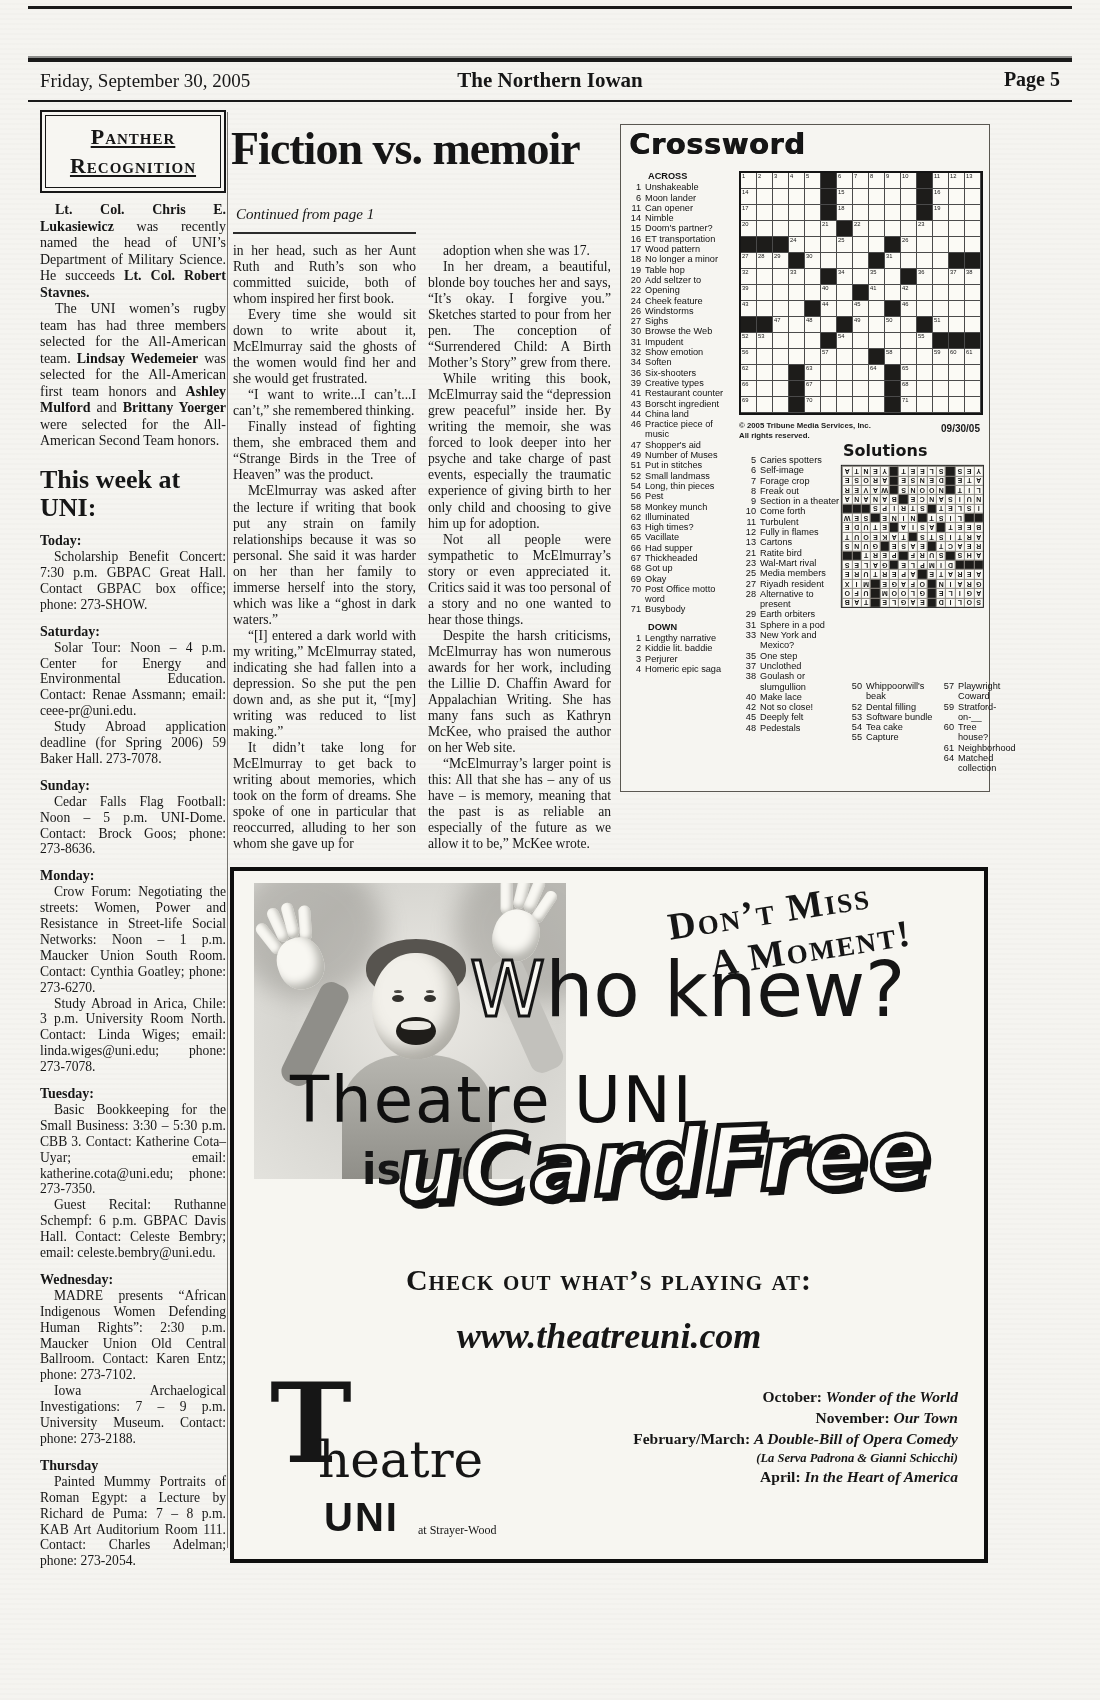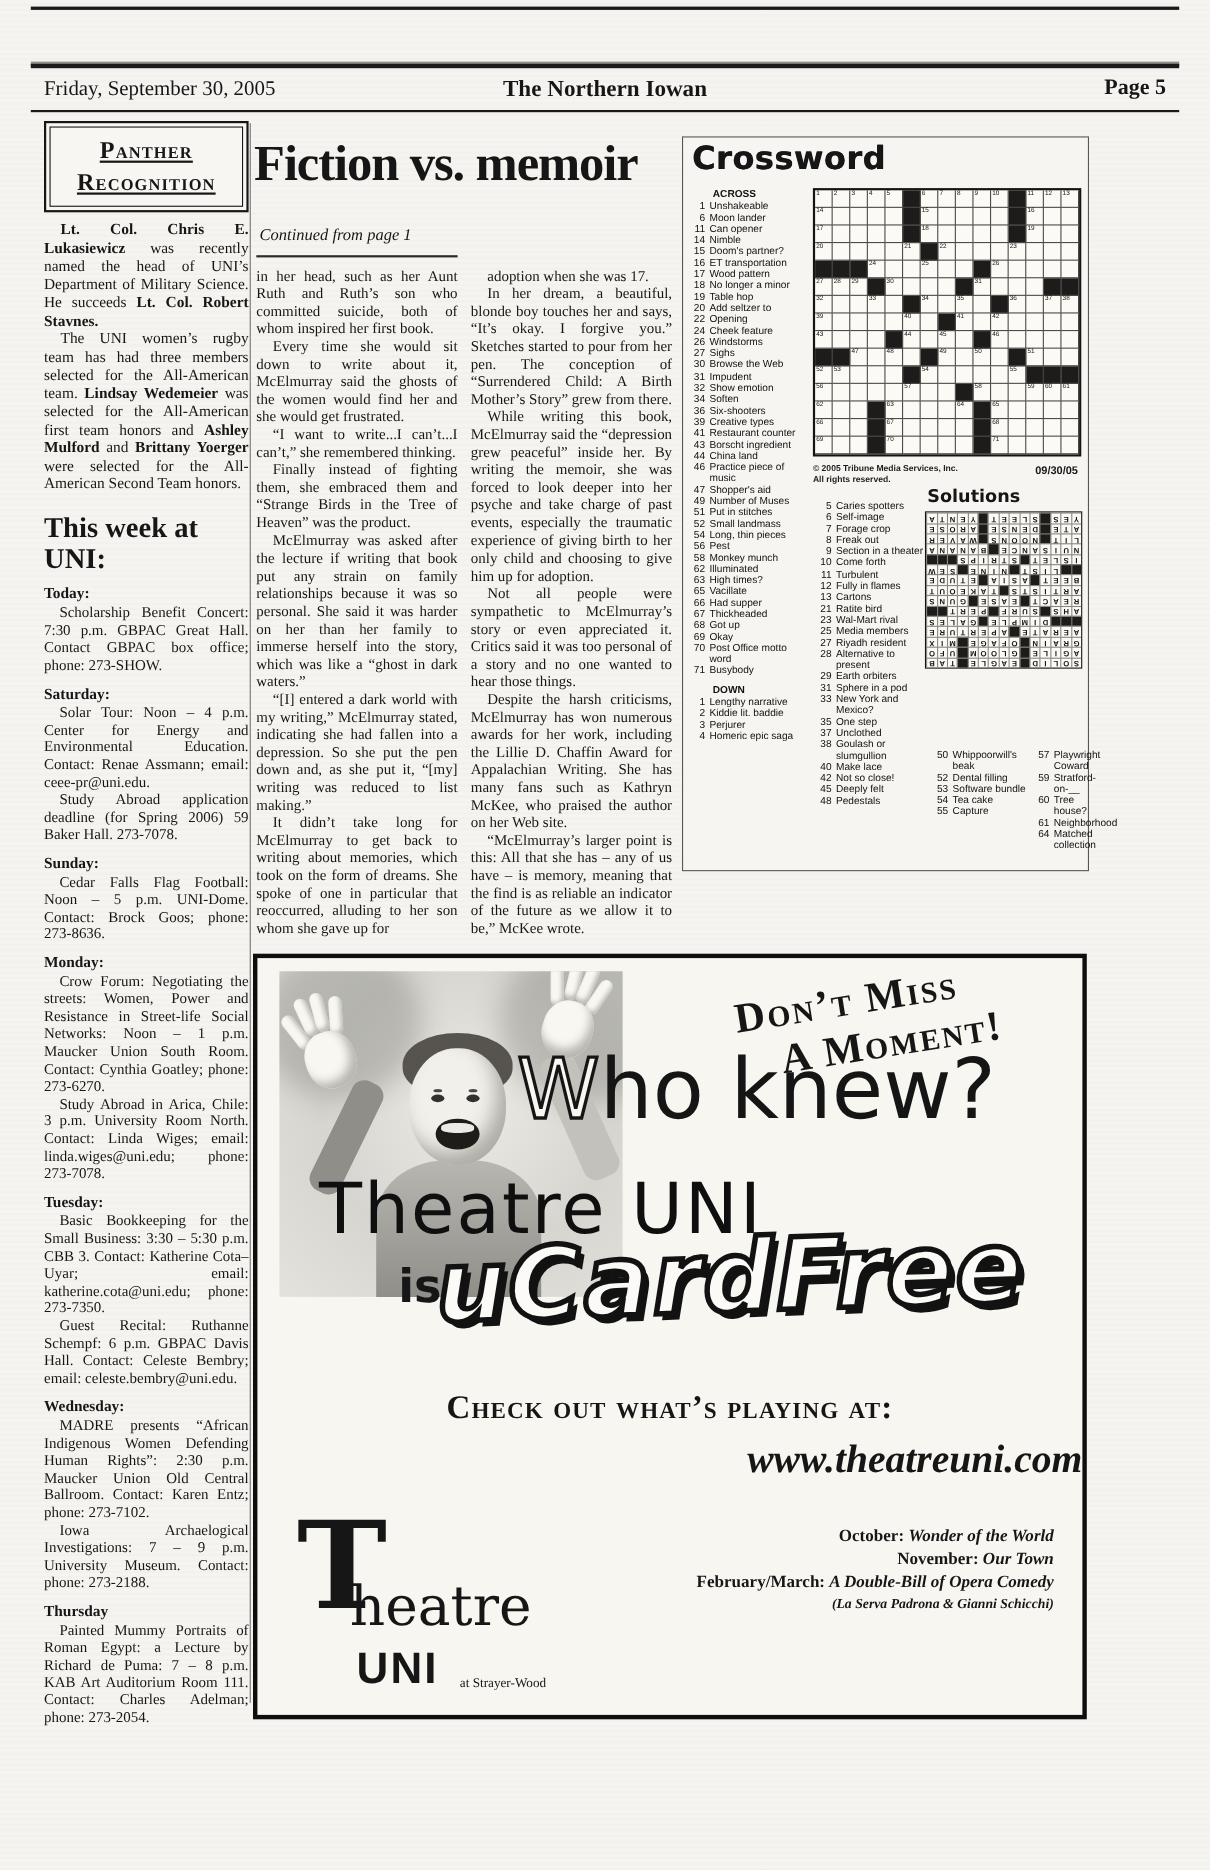--- a/index.html
+++ b/index.html
@@ -106,21 +106,21 @@
   .wout{color:#f7f6f1;-webkit-text-stroke:3px #151515;}
   .tuni{position:absolute;left:56px;top:192px;font-family:"DejaVu Sans",sans-serif;font-size:64px;
         color:#0f0f0f;letter-spacing:2px;}
   .isword{position:absolute;left:128px;top:274px;font-family:"DejaVu Sans",sans-serif;
           font-weight:bold;font-size:42px;}
   .ucard{position:absolute;left:162px;top:238px;font-family:"DejaVu Sans",sans-serif;font-weight:bold;
          font-style:italic;font-size:90px;color:#fbfaf6;-webkit-text-stroke:5px #121212;
          transform:rotate(-2deg);text-shadow:5px 6px 0 #121212;letter-spacing:2px;}
   .check{position:absolute;left:0;right:0;top:392px;text-align:center;font-weight:bold;
          font-variant:small-caps;font-size:30px;letter-spacing:1px;}
-  .url{position:absolute;left:0;right:0;top:434px;text-align:right;font-weight:bold;
+  .url{position:absolute;left:0;right:0;top:444px;text-align:center;font-weight:bold;
        font-style:italic;font-size:36px;cursor:pointer;}
   .logo{position:absolute;left:30px;top:512px;width:240px;height:172px;}
   .lt{position:absolute;left:6px;top:-14px;font-family:"DejaVu Serif",serif;font-size:110px;
       font-weight:bold;line-height:1;}
   .lh{position:absolute;left:54px;top:48px;font-family:"DejaVu Serif",serif;font-size:50px;}
   .lu{position:absolute;left:60px;top:112px;font-family:Liberation Sans, sans-serif;font-weight:800;
       font-size:40px;letter-spacing:2px;}
   .ls{position:absolute;left:154px;top:140px;font-size:12px;}
   .season{position:absolute;left:352px;top:516px;width:372px;text-align:right;font-size:15.5px;line-height:1.35;}
   .season .slab{font-weight:bold;}
@@ -183,21 +183,21 @@
       <p class="para">McElmurray was asked after the lecture if writing that book put any strain on family relationships because it was so personal. She said it was harder on her than her family to immerse herself into the story, which was like a “ghost in dark waters.”</p>
       <p class="para">“[I] entered a dark world with my writing,” McElmurray stated, indicating she had fallen into a depression. So she put the pen down and, as she put it, “[my] writing was reduced to list making.”</p>
       <p class="para">It didn’t take long for McElmurray to get back to writing about memories, which took on the form of dreams. She spoke of one in particular that reoccurred, alluding to her son whom she gave up for</p>
     </div>
   <div class="acol acol2">
       <p class="para">adoption when she was 17.</p>
       <p class="para">In her dream, a beautiful, blonde boy touches her and says, “It’s okay. I forgive you.” Sketches started to pour from her pen. The conception of “Surrendered Child: A Birth Mother’s Story” grew from there.</p>
       <p class="para">While writing this book, McElmurray said the “depression grew peaceful” inside her. By writing the memoir, she was forced to look deeper into her psyche and take charge of past events, especially the traumatic experience of giving birth to her only child and choosing to give him up for adoption.</p>
       <p class="para">Not all people were sympathetic to McElmurray’s story or even appreciated it. Critics said it was too personal of a story and no one wanted to hear those things.</p>
       <p class="para">Despite the harsh criticisms, McElmurray has won numerous awards for her work, including the Lillie D. Chaffin Award for Appalachian Writing. She has many fans such as Kathryn McKee, who praised the author on her Web site.</p>
-      <p class="para">“McElmurray’s larger point is this: All that she has – any of us have – is memory, meaning that the find is as reliable an indicator of the future as we allow it to be,” McKee wrote.</p>
+      <p class="para">“McElmurray’s larger point is this: All that she has – any of us have – is memory, meaning that the past is as reliable an especially of the future as we allow it to be,” McKee wrote.</p>
     </div>
 
   <div class="panel">
     <div class="xtitle">Crossword</div>
     <div class="clues c1">
         <div class="cluehdr">ACROSS</div>
         <div class="clue"><span class="cn">1</span>Unshakeable</div>
         <div class="clue"><span class="cn">6</span>Moon lander</div>
         <div class="clue"><span class="cn">11</span>Can opener</div>
         <div class="clue"><span class="cn">14</span>Nimble</div>
@@ -931,15 +931,16 @@
       <span class="lt">T</span>
       <span class="lh">heatre</span>
       <span class="lu">UNI</span>
       <span class="ls">at Strayer-Wood</span>
     </div>
     <div class="season">
         <div class="season-line"><span class="slab">October: </span><span class="stit">Wonder of the World</span></div>
         <div class="season-line"><span class="slab">November: </span><span class="stit">Our Town</span></div>
         <div class="season-line"><span class="slab">February/March: </span><span class="stit">A Double-Bill of Opera Comedy</span></div>
         <div class="season-line small"><span class="stit">(La Serva Padrona &amp; Gianni Schicchi)</span></div>
+        <div class="season-line"><span class="slab">April: </span><span class="stit">In the Heart of America</span></div>
       </div>
   </div>
 </div>
 
 </body></html>

